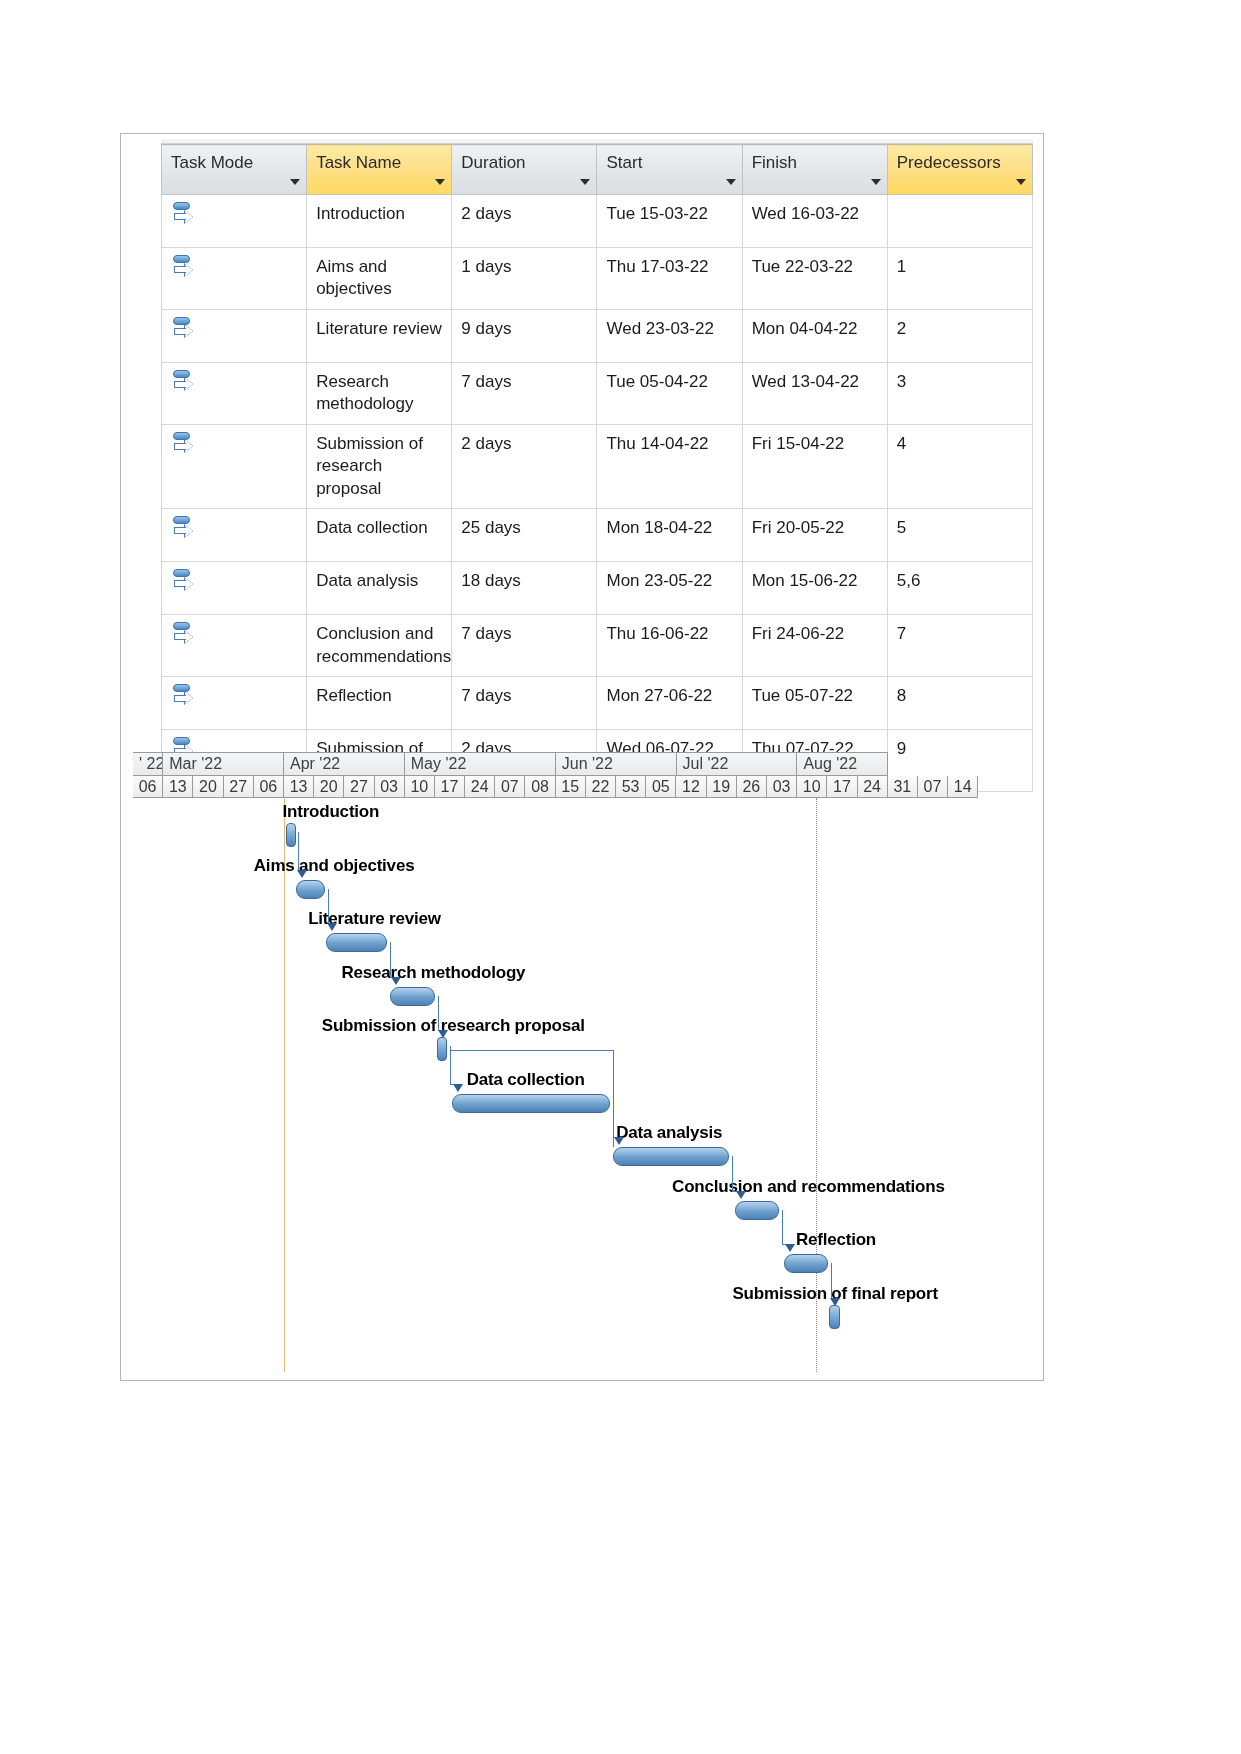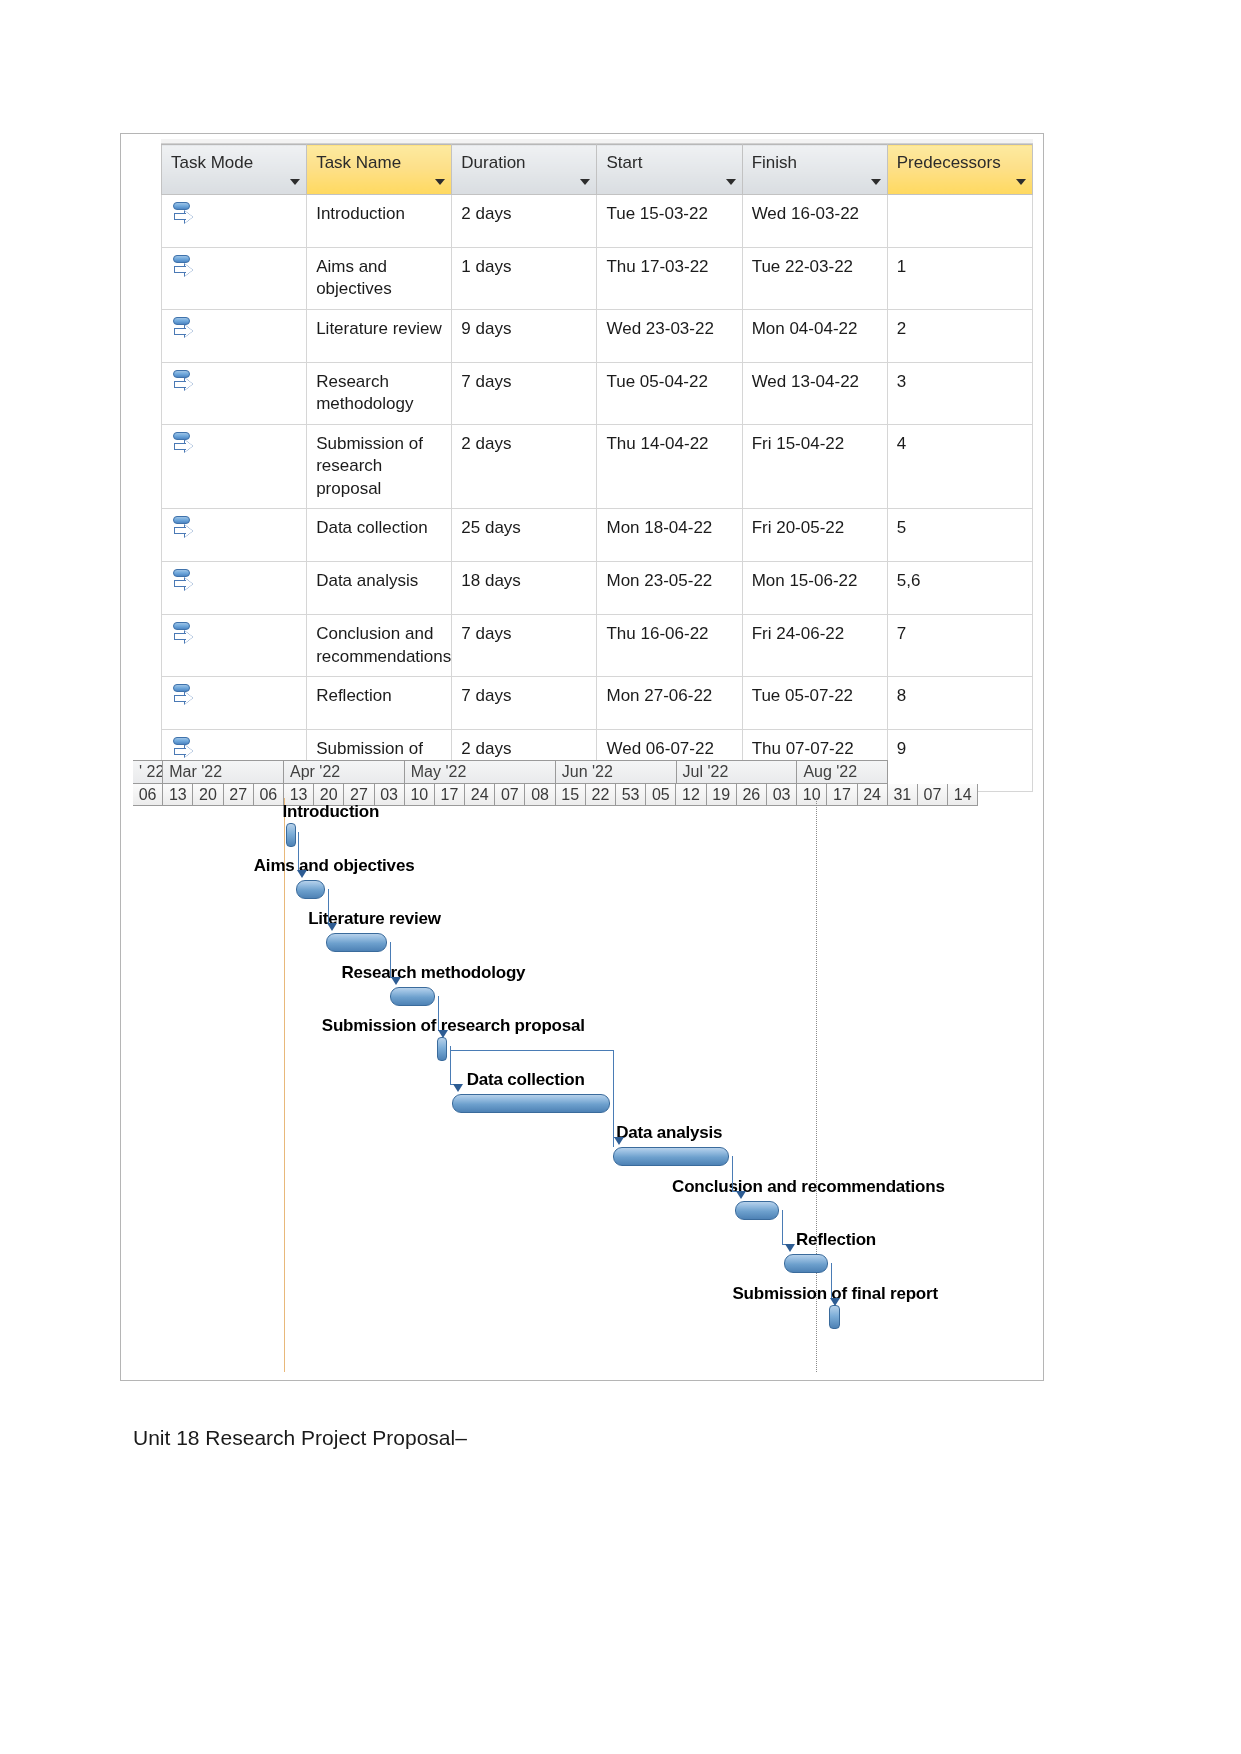--- a/index.html
+++ b/index.html
@@ -142,21 +142,21 @@
   }
 
   
   #timeline {
     position: absolute;
     left: 12px;
     top: 618px;
     width: 949px;
     height: 620px;
   }
-  #tl-head { position: relative; width: 949px; height: 46px; margin-top: 8px; }
+  #tl-head { position: relative; width: 949px; height: 46px; }
   .tl-months, .tl-weeks {
     position: absolute; left: 0; width: 949px;
     display: flex;
     box-sizing: border-box;
   }
   .tl-months { top: 0; height: 24px; }
   .tl-weeks  { top: 24px; height: 22px; }
   .tl-m {
     background: linear-gradient(to bottom,#f4f5f6 0%, #e9eaec 100%);
     border-right: 1px solid #9a9a9a;
@@ -539,14 +539,13 @@
         <div class="arrowhead" style="left: 697.11px; top: 499.5px;"></div>
         <div class="conn v" style="left: 317.08px; top: 248px; height: 4px;"></div>
         <div class="conn h" style="left: 317.08px; top: 252px; width: 163.1px;"></div>
         <div class="conn v" style="left: 480.18px; top: 252px; height: 97px;"></div>
       </div>
   </div>
 
 </div>
 
 <div id="footer">
-  <div>Unit 18 Research Project Proposal–</div>
 </div>
 
 </body></html>

